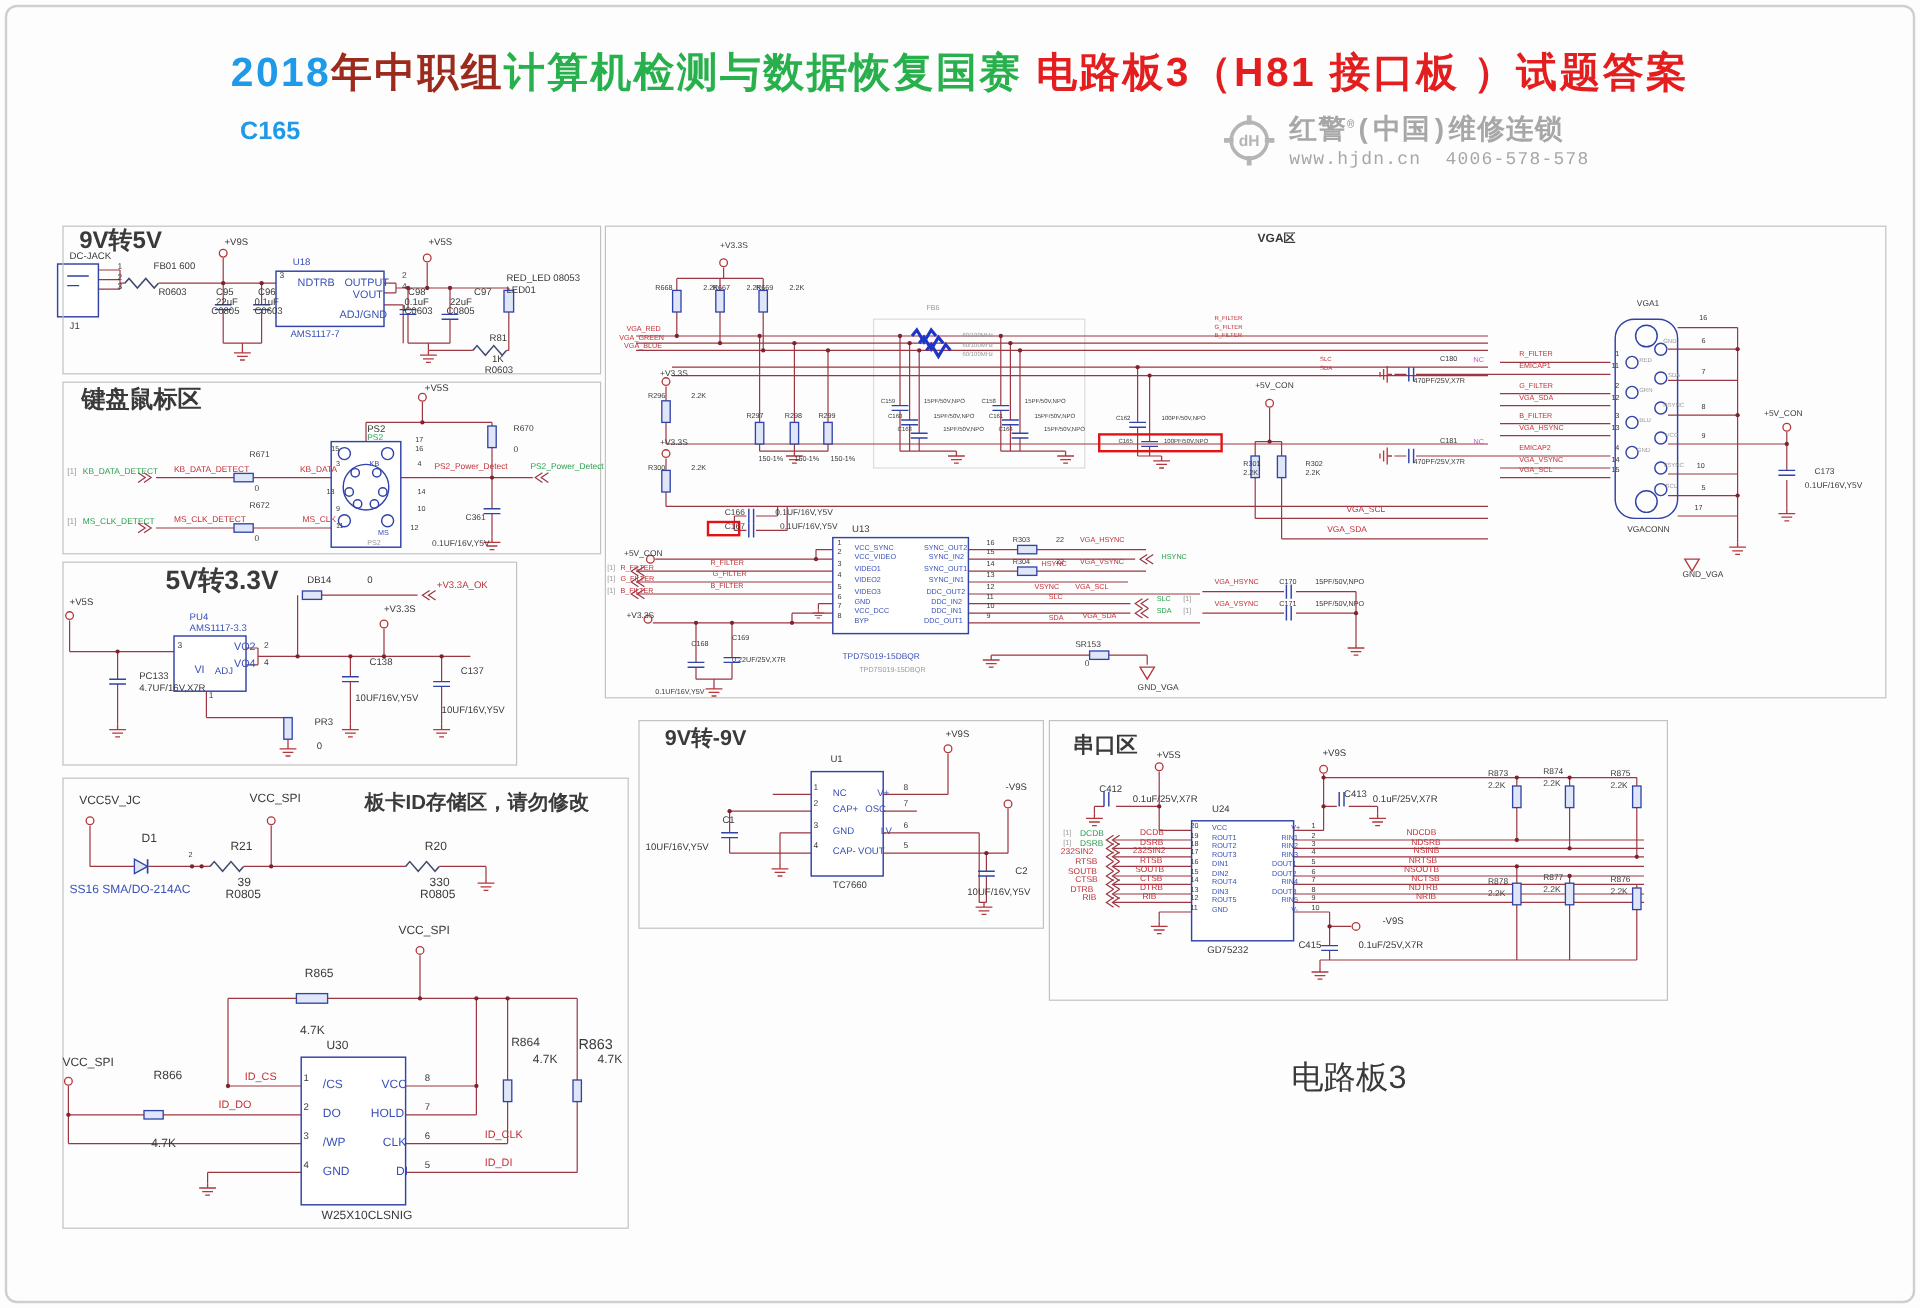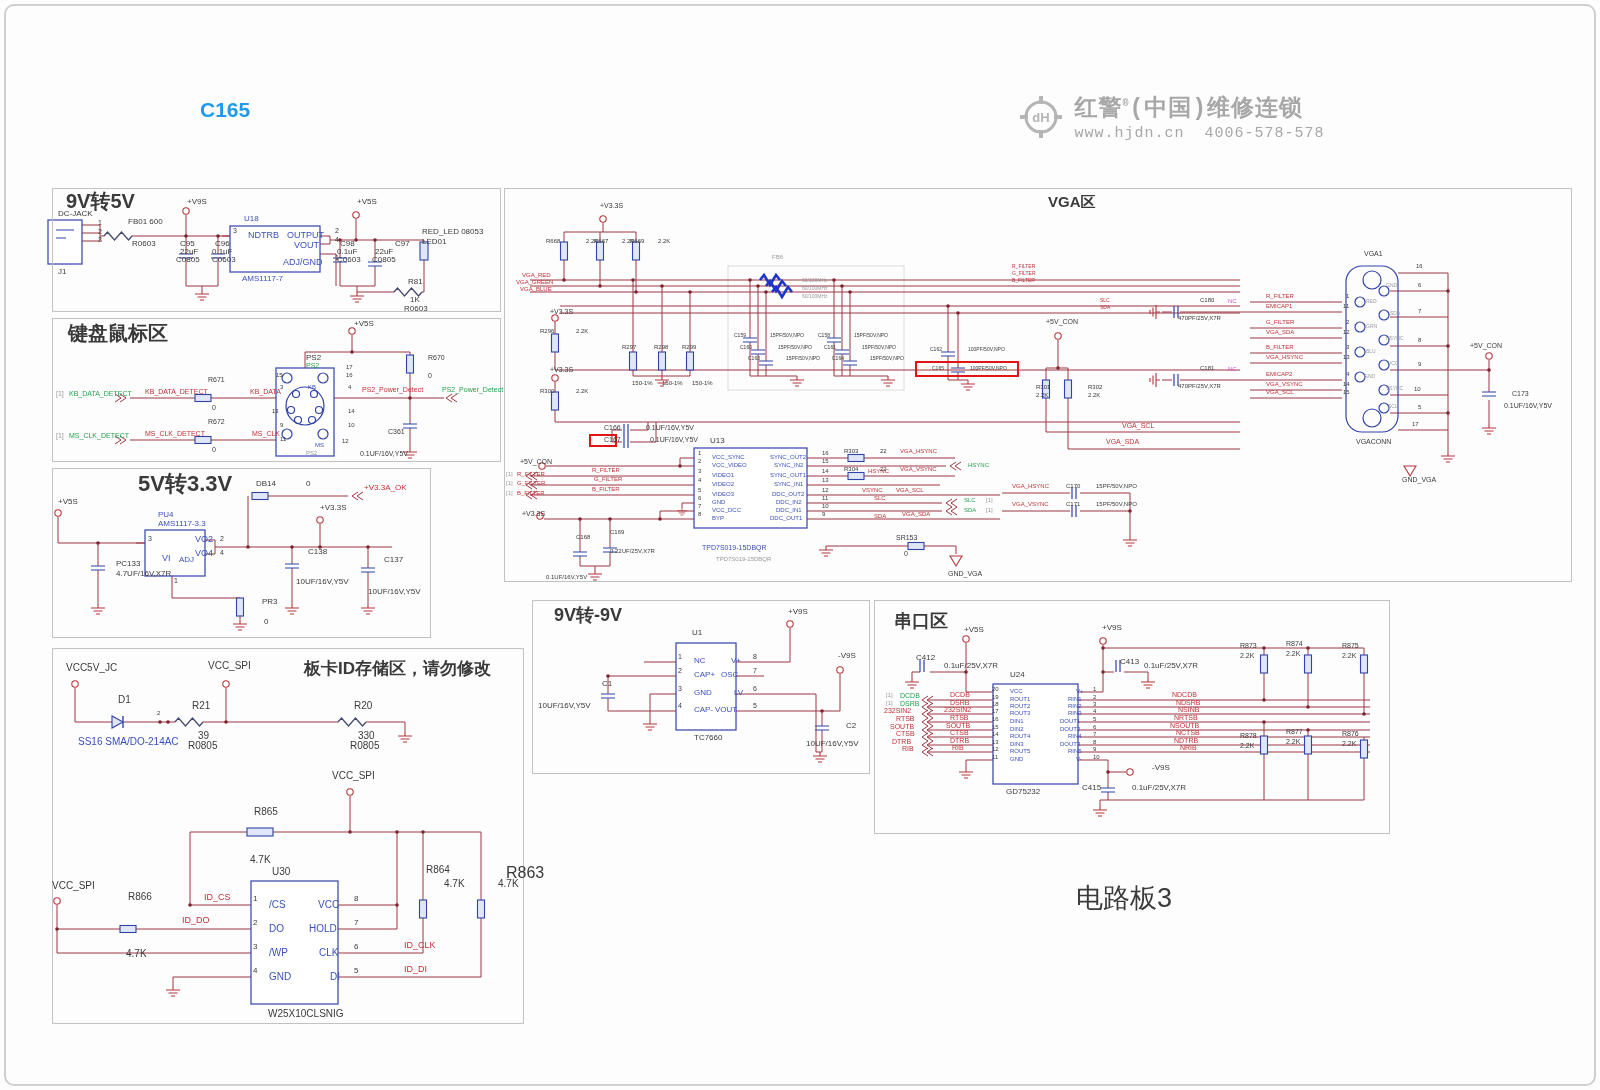--- a/index.html
+++ b/index.html
@@ -34,20 +34,23 @@
   #wires .zz{stroke:#444a6e;fill:none;stroke-width:1.3;}
   #wires .bead{stroke:#1d35c8;fill:none;stroke-width:2.6;}
   #footer-label{position:absolute;left:1076px;top:880px;font-size:27px;color:#3a3a3a;}
 </style>
 </head>
 <body>
 
 <div id="page">
   <div id="frame"></div>
 
+  <div id="title">
+    <span class="tp0">2018</span><span class="tp1">年中职组</span><span class="tp2">计算机检测与数据恢复国赛</span><span class="tp3"> 电路板3（H81 接口板 ）试题答案</span>
+  </div>
   <div id="c165">C165</div>
   <div id="logo">
     <svg width="46" height="46" viewBox="0 0 46 46">
       <circle cx="23" cy="23" r="15" fill="none" stroke="#b5b5b5" stroke-width="3"></circle>
       <path d="M23 2 v8 M23 36 v8 M2 23 h8 M36 23 h8" stroke="#b5b5b5" stroke-width="4" fill="none"></path>
       <text x="23" y="28" font-size="13" fill="#b5b5b5" text-anchor="middle" font-weight="bold">dH</text>
     </svg>
     <span class="txt">
       <div class="row1"><span>红警</span><sup style="font-size:10px">®</sup><span>(中国)维修连锁</span></div>
       <div class="row2"><span>www.hjdn.cn</span>&nbsp;&nbsp;<span>4006-578-578</span></div>
@@ -438,21 +441,21 @@
       <span class="lb c-k" style="left: 284px; top: 578px; font-size: 8px;">10UF/16V,Y5V</span>
       <span class="lb c-k" style="left: 372px; top: 556px; font-size: 8px;">C137</span>
       <span class="lb c-k" style="left: 356px; top: 588px; font-size: 8px;">10UF/16V,Y5V</span>
       <span class="lb c-k" style="left: 250px; top: 598px; font-size: 8px;">PR3</span>
       <span class="lb c-k" style="left: 252px; top: 618px; font-size: 8px;">0</span>
       <div class="secbox" style="left: 40px; top: 648px; width: 470px; height: 374px;"></div>
       <span class="lb c-k bold" style="left: 292px; top: 660px; font-size: 17px;">板卡ID存储区，请勿修改</span>
       <span class="lb c-k" style="left: 54px; top: 662px; font-size: 10px;">VCC5V_JC</span>
       <span class="lb c-k" style="left: 106px; top: 694px; font-size: 10px;">D1</span>
       <span class="lb c-k" style="left: 145px; top: 710px; font-size: 6px;">2</span>
-      <span class="lb c-b" style="left: 46px; top: 736px; font-size: 10px; margin-left: 20px;">SS16 SMA/DO-214AC</span>
+      <span class="lb c-b" style="left: 46px; top: 736px; font-size: 10px;">SS16 SMA/DO-214AC</span>
       <span class="lb c-k" style="left: 180px; top: 700px; font-size: 10px;">R21</span>
       <span class="lb c-k" style="left: 186px; top: 730px; font-size: 10px;">39</span>
       <span class="lb c-k" style="left: 176px; top: 740px; font-size: 10px;">R0805</span>
       <span class="lb c-k" style="left: 196px; top: 660px; font-size: 10px;">VCC_SPI</span>
       <span class="lb c-k" style="left: 342px; top: 700px; font-size: 10px;">R20</span>
       <span class="lb c-k" style="left: 346px; top: 730px; font-size: 10px;">330</span>
       <span class="lb c-k" style="left: 338px; top: 740px; font-size: 10px;">R0805</span>
       <span class="lb c-k" style="left: 320px; top: 770px; font-size: 10px;">VCC_SPI</span>
       <span class="lb c-k" style="left: 242px; top: 806px; font-size: 10px;">R865</span>
       <span class="lb c-k" style="left: 238px; top: 854px; font-size: 10px;">4.7K</span>
@@ -476,24 +479,24 @@
       <span class="lb c-r" style="left: 192px; top: 893px; font-size: 9px;">ID_CS</span>
       <span class="lb c-r" style="left: 170px; top: 916px; font-size: 9px;">ID_DO</span>
       <span class="lb c-r" style="left: 392px; top: 941px; font-size: 9px;">ID_CLK</span>
       <span class="lb c-r" style="left: 392px; top: 965px; font-size: 9px;">ID_DI</span>
       <span class="lb c-k" style="left: 256px; top: 1008px; font-size: 10px;">W25X10CLSNIG</span>
       <span class="lb c-k" style="left: 40px; top: 880px; font-size: 10px;">VCC_SPI</span>
       <span class="lb c-k" style="left: 116px; top: 891px; font-size: 10px;">R866</span>
       <span class="lb c-k" style="left: 114px; top: 948px; font-size: 10px;">4.7K</span>
       <span class="lb c-k" style="left: 414px; top: 864px; font-size: 10px;">R864</span>
       <span class="lb c-k" style="left: 432px; top: 878px; font-size: 10px;">4.7K</span>
-      <span class="lb c-k" style="left: 470px; top: 864px; font-size: 16px; margin-left: 24px;">R863</span>
+      <span class="lb c-k" style="left: 470px; top: 864px; font-size: 12px;">R863</span>
       <span class="lb c-k" style="left: 486px; top: 878px; font-size: 10px;">4.7K</span>
       <div class="secbox" style="left: 492px; top: 188px; width: 1066px; height: 392px;"></div>
-      <span class="lb c-k bold" style="left: 1036px; top: 194px; font-size: 15px;">VGA区</span>
+      <span class="lb c-k bold" style="left: 1036px; top: 194px; font-size: 10px;">VGA区</span>
       <span class="lb c-k" style="left: 588px; top: 202px; font-size: 7px;">+V3.3S</span>
       <span class="lb c-k" style="left: 534px; top: 238px; font-size: 6px;">R668</span>
       <span class="lb c-k" style="left: 574px; top: 238px; font-size: 6px;">2.2K</span>
       <span class="lb c-k" style="left: 582px; top: 238px; font-size: 6px;">R667</span>
       <span class="lb c-k" style="left: 610px; top: 238px; font-size: 6px;">2.2K</span>
       <span class="lb c-k" style="left: 618px; top: 238px; font-size: 6px;">R669</span>
       <span class="lb c-k" style="left: 646px; top: 238px; font-size: 6px;">2.2K</span>
       <span class="lb c-r" style="left: 510px; top: 272px; font-size: 6px;">VGA_RED</span>
       <span class="lb c-r" style="left: 504px; top: 279px; font-size: 6px;">VGA_GREEN</span>
       <span class="lb c-r" style="left: 508px; top: 286px; font-size: 6px;">VGA_BLUE</span>

